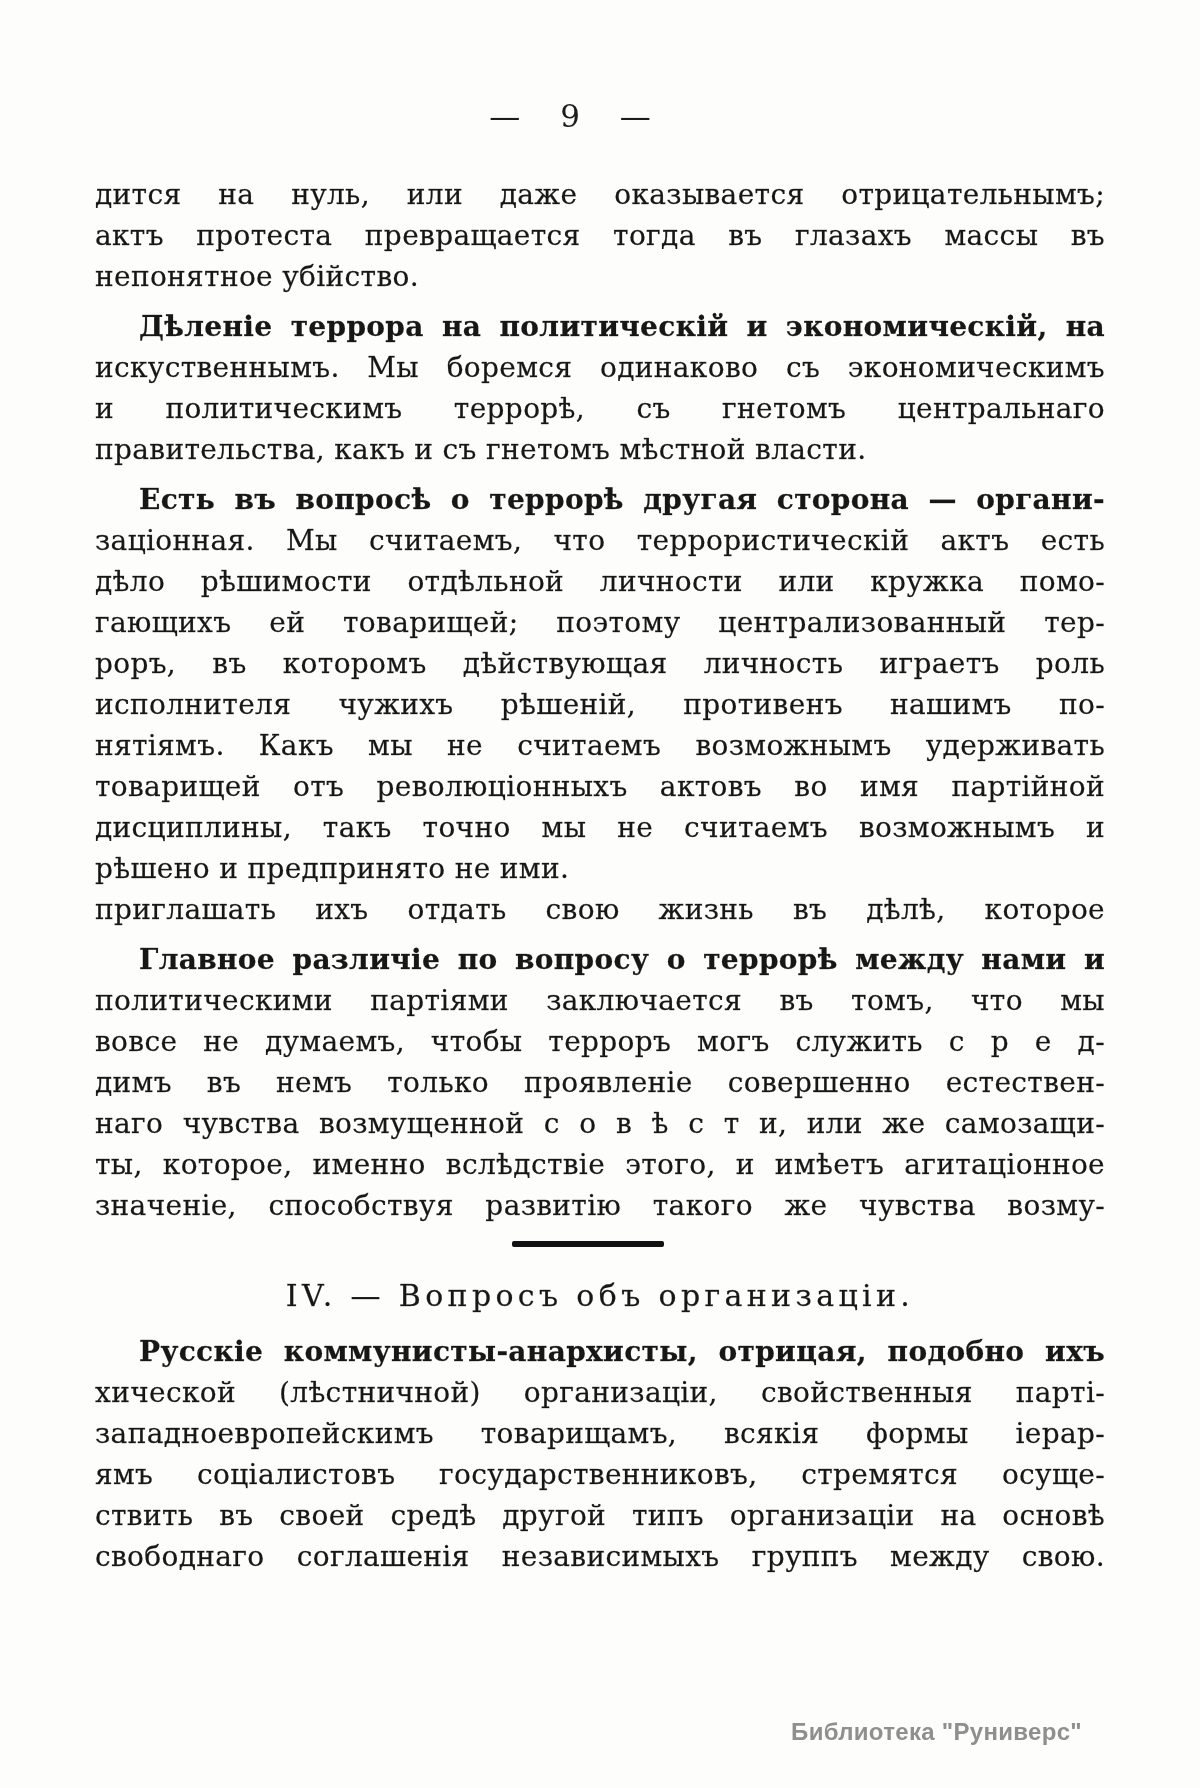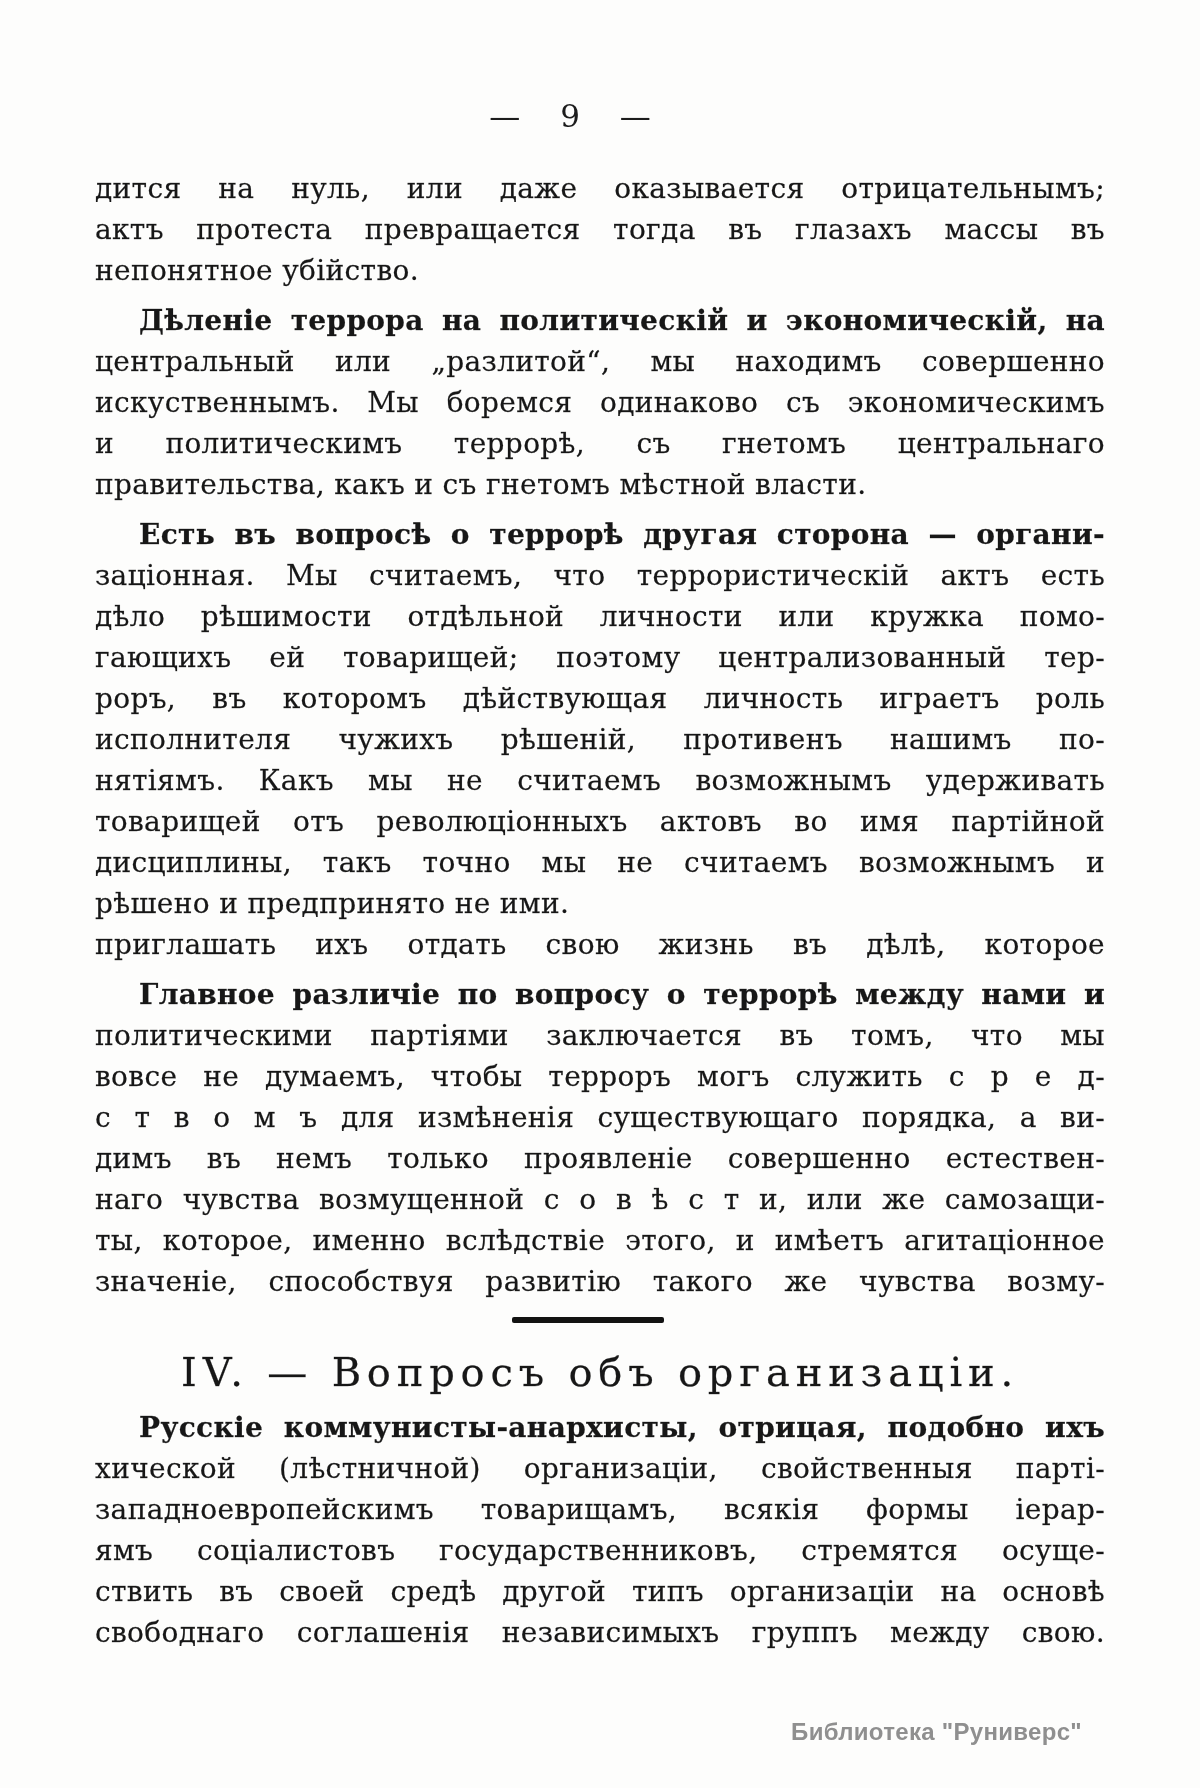--- a/index.html
+++ b/index.html
@@ -31,21 +31,21 @@
   .textblock {
     position: absolute;
     left: 95px;
     top: 168px;
     width: 1010px;
     font-size: 28px;
     letter-spacing: 0.012em;
     -webkit-text-stroke: 0.3px rgba(20,20,20,0.65);
   }
   .para {
-    margin: 0 0 9px 0;
+    margin: 6px 0 9px 0;
     padding: 0;
   }
   .line {
     display: block;
     line-height: 41px;
     text-align: justify;
     text-align-last: justify;
     white-space: normal;
   }
   .line.last {
@@ -59,21 +59,21 @@
     width: 152px;
     height: 6px;
     background: #121212;
     border-radius: 2px;
     margin: 15px auto 0 auto;
     transform: translateX(-12px);
   }
   .heading {
     margin: 27px 0 13px 0;
     text-align: center;
-    font-size: 40px;
+    font-size: 30px;
     font-weight: normal;
     letter-spacing: 0.145em;
     line-height: 44px;
     white-space: nowrap;
   }
   .watermark {
     position: absolute;
     top: 1718px;
     right: 118px;
     font-family: "Liberation Sans", sans-serif;
@@ -97,21 +97,20 @@
   <div class="textblock">
 
     <p class="para">
       <span class="line">дится на нуль, или даже оказывается отрицательнымъ;</span>
       <span class="line">актъ протеста превращается тогда въ глазахъ массы въ</span>
       <span class="line last">непонятное убійство.</span>
     </p>
 
     <p class="para">
       <span class="line first">Дѣленіе террора на политическій и экономическій, на</span>
-      <span class="line">центральный или „разлитой“, мы находимъ совершенно</span>
       <span class="line">искуственнымъ. Мы боремся одинаково съ экономическимъ</span>
       <span class="line">и политическимъ террорѣ, съ гнетомъ центральнаго</span>
       <span class="line last">правительства, какъ и съ гнетомъ мѣстной власти.</span>
     </p>
 
     <p class="para">
       <span class="line first">Есть въ вопросѣ о террорѣ другая сторона — органи-</span>
       <span class="line">заціонная. Мы считаемъ, что террористическій актъ есть</span>
       <span class="line">дѣло рѣшимости отдѣльной личности или кружка помо-</span>
       <span class="line">гающихъ ей товарищей; поэтому централизованный тер-</span>
@@ -121,21 +120,20 @@
       <span class="line">товарищей отъ революціонныхъ актовъ во имя партійной</span>
       <span class="line">дисциплины, такъ точно мы не считаемъ возможнымъ и</span>
       <span class="line last">рѣшено и предпринято не ими.</span>
       <span class="line">приглашать ихъ отдать свою жизнь въ дѣлѣ, которое</span>
     </p>
 
     <p class="para">
       <span class="line first">Главное различіе по вопросу о террорѣ между нами и</span>
       <span class="line">политическими партіями заключается въ томъ, что мы</span>
       <span class="line">вовсе не думаемъ, чтобы терроръ могъ служить с р е д-</span>
-      <span class="line">с т в о м ъ для измѣненія существующаго порядка, а ви-</span>
       <span class="line">димъ въ немъ только проявленіе совершенно естествен-</span>
       <span class="line">наго чувства возмущенной с о в ѣ с т и, или же самозащи-</span>
       <span class="line">ты, которое, именно вслѣдствіе этого, и имѣетъ агитаціонное</span>
       <span class="line">значеніе, способствуя развитію такого же чувства возму-</span>
     </p>
 
     <div class="divider"></div>
 
     <h2 class="heading">IV. — Вопросъ объ организаціи.</h2>
 

